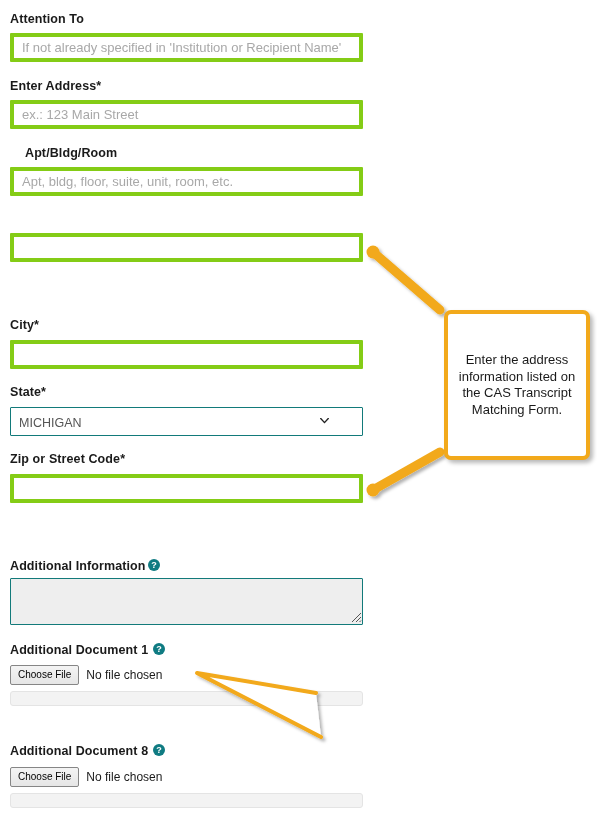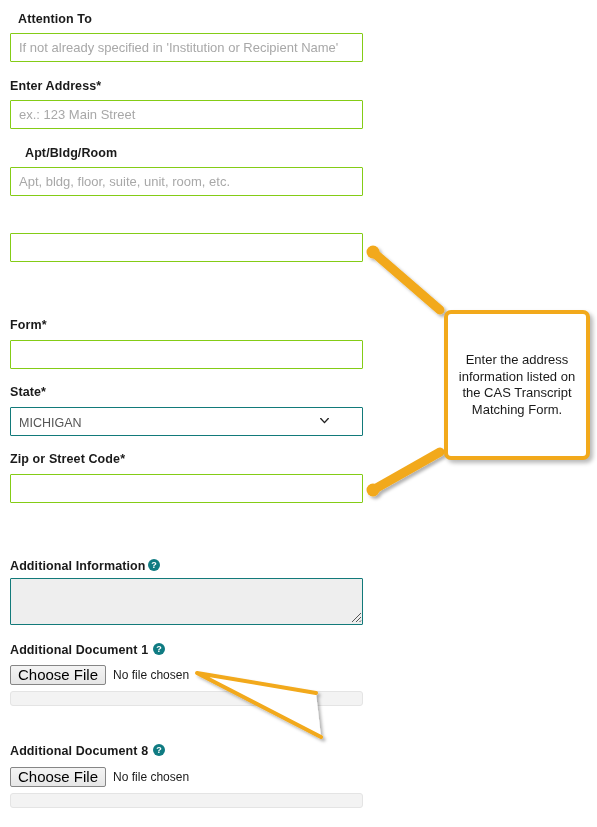--- a/index.html
+++ b/index.html
@@ -29,21 +29,21 @@
     letter-spacing: 0.1px;
     white-space: nowrap;
     line-height: 14px;
   }
 
   .text-input {
     position: absolute;
     left: 10px;
     width: 353px;
     height: 29px;
-    border: 1px solid #84cc16;
+    border: 4px solid #84cc16;
     background: #ffffff;
     border-radius: 1px;
     font-family: "Liberation Sans", sans-serif;
     font-size: 13px;
     color: #333;
     padding: 0 8px;
     outline: none;
   }
   .text-input::placeholder {
     color: #a8a8a8;
@@ -115,21 +115,21 @@
 
   .file-row {
     position: absolute;
     left: 10px;
     height: 20px;
     display: flex;
     align-items: center;
   }
   .choose-file-btn {
     font-family: "Liberation Sans", sans-serif;
-    font-size: 15px;
+    font-size: 10px;
     color: #000;
     background: linear-gradient(#f4f4f4, #e6e6e6);
     border: 1px solid #868686;
     border-radius: 2px;
     padding: 1px 7px 2px 7px;
     line-height: 15px;
     cursor: pointer;
   }
   .no-file-text {
     font-size: 12px;
@@ -173,33 +173,33 @@
     color: #1a1a1a;
     text-align: center;
     padding: 0 6px;
   }
 </style>
 </head>
 <body>
 
 <div id="form-root">
 
-  <div class="field-label" style="left:18px; top:12px;text-align:right;">Attention To</div>
+  <div class="field-label" style="left:10px; top:12px;text-align:right;">Attention To</div>
   <input class="text-input" style="top: 33px;" type="text" placeholder="If not already specified in 'Institution or Recipient Name'" value="">
 
   <div class="field-label" style="left:10px; top:79px;">Enter Address*</div>
   <input class="text-input" style="top: 100px;" type="text" placeholder="ex.: 123 Main Street">
 
   <div class="field-label" style="left:10px; top:146px;margin-left:15px;">Apt/Bldg/Room</div>
   <input class="text-input" style="top: 167px;" type="text" placeholder="Apt, bldg, floor, suite, unit, room, etc.">
 
   <div class="field-label" style="left:18px; top:212px;margin-top:32px;">P.O. Box</div>
   <input class="text-input" style="top: 233px;" type="text" placeholder="">
 
-  <div class="field-label" style="left:10px; top:318px;">Form*</div>
+  <div class="field-label" style="left:10px; top:318px;">City*</div>
   <input class="text-input" style="top: 340px;" type="text" placeholder="">
 
   <div class="field-label" style="left:10px; top:385px;">State*</div>
   <div class="select-wrap" style="top:407px;">
     <select class="state-select" style="top:0;">
       <option>MICHIGAN</option>
     </select>
     <svg class="select-chevron" viewBox="0 0 10 7">
       <path d="M0.6 0.6 L5 5.4 L9.4 0.6" fill="none" stroke="#222" stroke-width="1.6" stroke-linecap="round" stroke-linejoin="round"></path>
     </svg>

